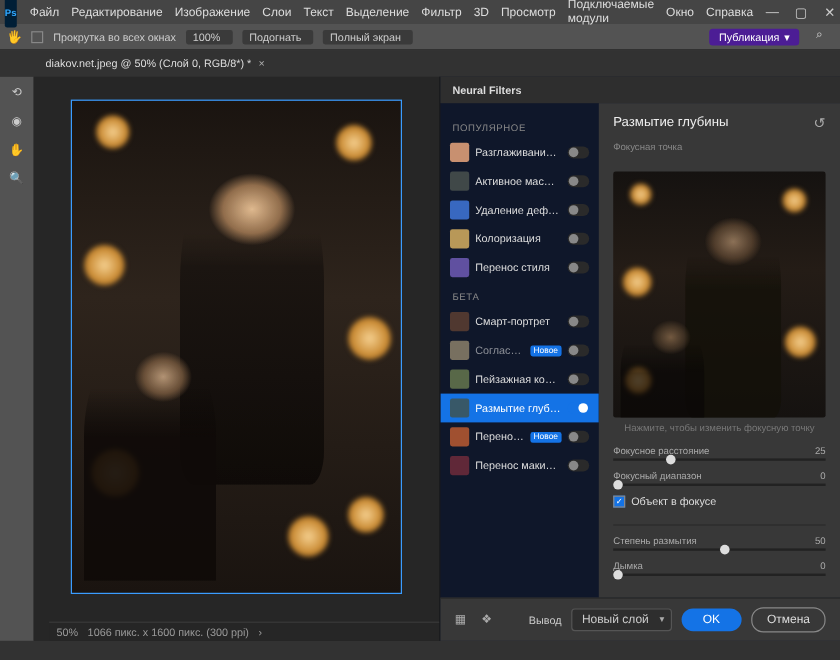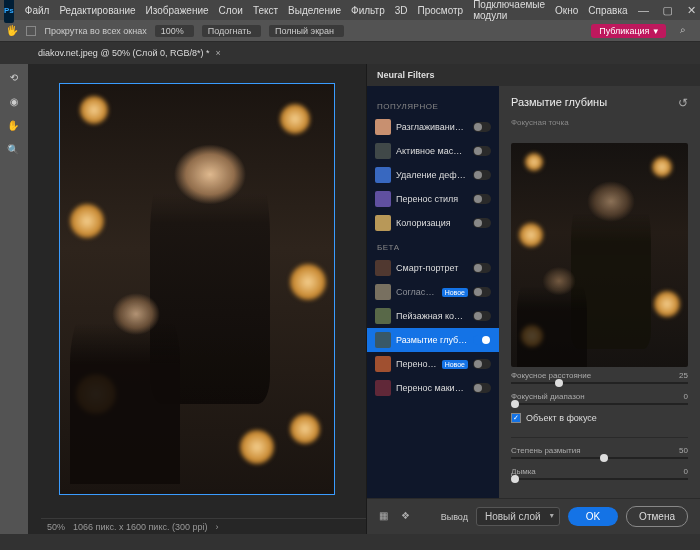--- a/index.html
+++ b/index.html
@@ -6,21 +6,21 @@
 body{width:700px;height:550px;background:#323232;overflow:hidden;font-size:10px;color:#ccc}
 .menubar{height:20px;background:#454545;display:flex;align-items:center;padding:0 4px}
 .ps-logo{width:14px;height:26px;background:#001e36;color:#31a8ff;font-weight:bold;font-size:8px;display:flex;align-items:center;justify-content:center;margin-right:6px;border-radius:2px}
 .menubar .mi{padding:0 5px;font-size:10px;color:#ddd;cursor:default}
 .winctrl{margin-left:auto;display:flex;gap:2px}
 .winctrl span{width:22px;height:14px;display:flex;align-items:center;justify-content:center;color:#ccc;font-size:11px}
 .optbar{height:22px;background:#535353;display:flex;align-items:center;padding:0 6px;gap:8px;border-bottom:1px solid #2a2a2a}
 .optbar .lbl{font-size:9px;color:#ccc}
 .optbar .chk{width:10px;height:10px;border:1px solid #888}
 .optbar .dd{background:#3a3a3a;padding:1px 10px 1px 6px;font-size:9px;border-radius:2px;position:relative}
-.pubbtn{margin-left:auto;background:#be185d;color:#fff;padding:2px 8px;border-radius:3px;font-size:9px;display:flex;align-items:center;gap:4px}
+.pubbtn{margin-left:auto;background:#4c1d95;color:#fff;padding:2px 8px;border-radius:3px;font-size:9px;display:flex;align-items:center;gap:4px}
 .srch{width:14px;height:14px;margin-left:6px;color:#ccc}
 .tabs{height:22px;background:#323232;display:flex;align-items:center;padding-left:28px}
 .tab{background:#323232;padding:3px 10px;font-size:9px;color:#ddd;display:flex;gap:6px}
 .tab .close{color:#aaa}
 .main{display:flex;height:470px}
 .tools{width:28px;background:#535353;display:flex;flex-direction:column;align-items:center;padding-top:4px;gap:6px}
 .tools .t{width:18px;height:18px;display:flex;align-items:center;justify-content:center;color:#ccc}
 .canvas-wrap{flex:1;background:#262626;position:relative;display:flex;align-items:center;justify-content:center}
 .canvas{width:276px;height:412px;border:1px solid #3a9cff;margin-top:-20px;background:linear-gradient(180deg,#1a1410 0%,#2e241c 40%,#1a1410 100%);position:relative;overflow:hidden}
 .bokeh{position:absolute;border-radius:50%;background:radial-gradient(circle,#f5d090 0%,#c88830 60%,transparent 100%);filter:blur(2px)}
@@ -156,28 +156,28 @@
 
       <span class="tog "></span>
             </div>
             <div class="fitem">
               <span class="ic" style="background:#3868c0"></span>
       <span class="nm" style="opacity:1">Удаление дефектов JPEG</span>
 
       <span class="tog "></span>
             </div>
             <div class="fitem">
+              <span class="ic" style="background:#b89858"></span>
+      <span class="nm" style="opacity:1">Колоризация</span>
+
+      <span class="tog "></span>
+            </div>
+            <div class="fitem">
               <span class="ic" style="background:#6050a0"></span>
       <span class="nm" style="opacity:1">Перенос стиля</span>
-
-      <span class="tog "></span>
-            </div>
-            <div class="fitem">
-              <span class="ic" style="background:#b89858"></span>
-      <span class="nm" style="opacity:1">Колоризация</span>
 
       <span class="tog "></span>
             </div>
           </div>
         <div class="fsec">БЕТА</div>
         <div id="beta-list">
             <div class="fitem">
               <span class="ic" style="background:#503830"></span>
       <span class="nm" style="opacity:1">Смарт-портрет</span>
 
@@ -224,20 +224,21 @@
         <div class="preview-lbl">Фокусная точка</div>
         <div class="preview">
           <div class="bokeh" style="width:18px;height:18px;top:10px;left:14px"></div>
           <div class="bokeh" style="width:20px;height:20px;top:14px;right:16px"></div>
           <div class="bokeh" style="width:24px;height:24px;top:80px;left:8px"></div>
           <div class="bokeh" style="width:26px;height:26px;bottom:50px;right:8px"></div>
           <div class="bokeh" style="width:22px;height:22px;bottom:20px;left:10px"></div>
           <div class="fig" style="left:60px;top:26px;width:80px;height:180px;background:radial-gradient(ellipse 40px 34px at 50% 18%,#a88868 0%,#5a4430 40%,transparent 60%),linear-gradient(180deg,transparent 25%,#121008 40%);border-radius:40% 40% 10% 10%;opacity:0.75"></div>
           <div class="fig" style="left:6px;top:120px;width:70px;height:120px;background:radial-gradient(ellipse 28px 24px at 60% 15%,#907050 0%,#483828 40%,transparent 60%),linear-gradient(180deg,transparent 20%,#0a0806 40%);border-radius:40% 40% 0 0;opacity:0.7"></div>
         </div>
+        <div class="preview-hint">Нажмите, чтобы изменить фокусную точку</div>
         <div id="sliders1">
             <div class="slider-row">
               <div class="slider-lbl">
                 <span>Фокусное расстояние</span>
                 <span>25</span>
               </div>
       <div class="slider-tr">
                 <div class="slider-th" style="left:25%"></div>
               </div>
             </div>

